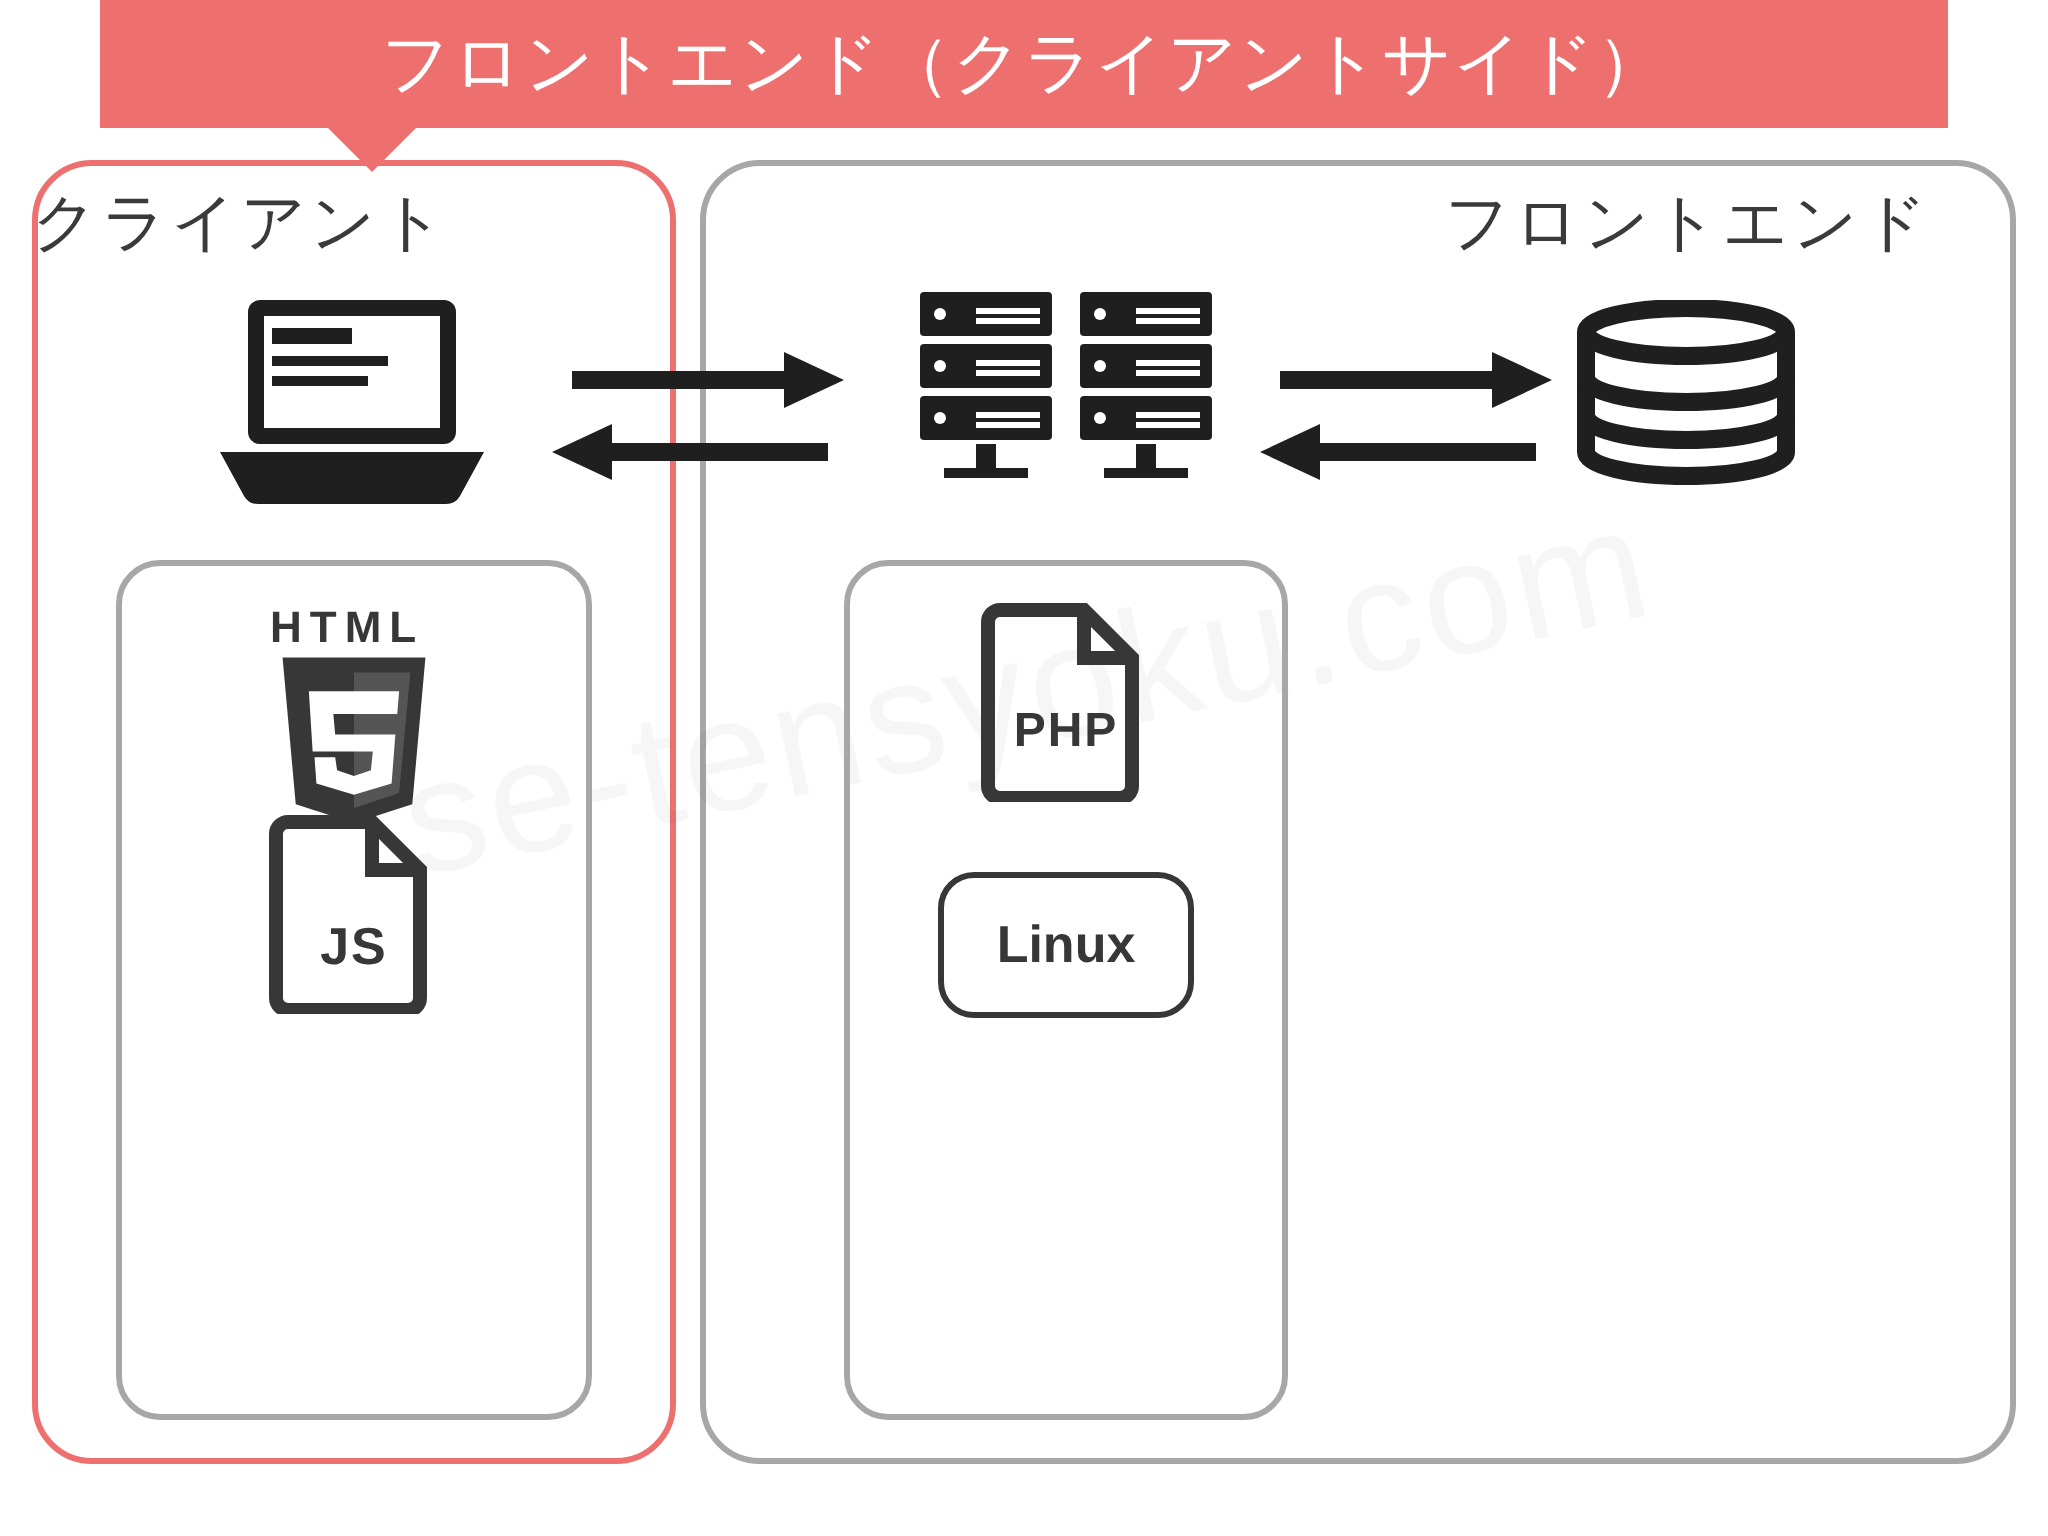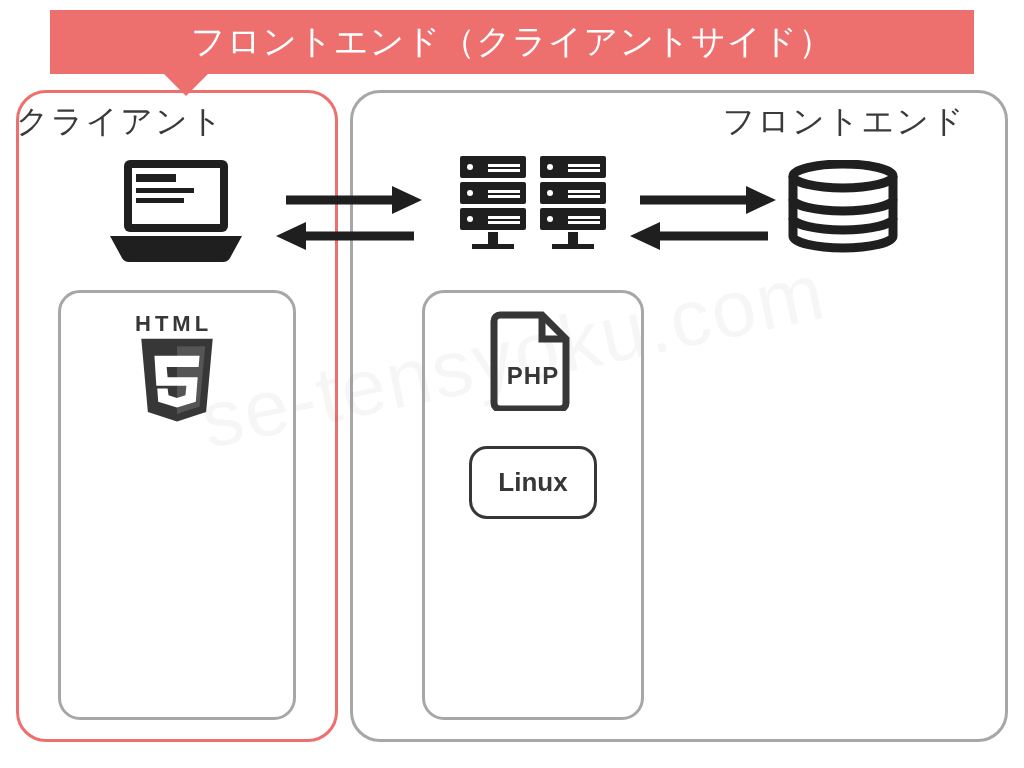--- a/index.html
+++ b/index.html
@@ -7,21 +7,21 @@
     margin: 0;
     padding: 0;
     width: 1024px;
     height: 768px;
     font-family: "Hiragino Kaku Gothic ProN", "Meiryo", sans-serif;
     background: #fff;
     position: relative;
   }
   .canvas {
     position: absolute;
-    left: 16px; top: 10px;
+    left: 16px; top: 0;
     width: 848px; height: 748px;
   }
   
   .banner {
     position: absolute;
     left: 34px; top: 0;
     width: 924px; height: 64px;
     background: #ed706e;
     color: #fff;
     font-size: 34px;
@@ -231,20 +231,29 @@
 
   <div class="techcol client">
     <div class="html-badge">
       <span class="lbl">HTML</span>
       <svg viewBox="0 0 88 100" width="84" height="94">
         <path d="M6 4 h76 l-7 78 -31 10 -31 -10 Z" fill="#373737"></path>
         <path d="M44 12 v72 l24 -8 6 -64 Z" fill="#555"></path>
         <path d="M20 22 h48 l-1 12 H33 l1 11 h32 l-2 26 -20 6 -20 -6 -1 -14 h11 l1 7 9 3 9 -3 1 -10 H22 Z" fill="#fff"></path>
       </svg>
     </div>
+    <div class="file-item" style="margin-top:-34px">
+      <div class="file-wrap">
+        <svg viewBox="0 0 90 100" width="90" height="100">
+          <path d="M12 4 h42 l24 24 v64 a6 6 0 0 1 -6 6 H12 a6 6 0 0 1 -6 -6 V10 a6 6 0 0 1 6 -6 Z" fill="none" stroke="#373737" stroke-width="7"></path>
+          <path d="M54 4 v24 h24" fill="none" stroke="#373737" stroke-width="7"></path>
+        </svg>
+      </div>
+      <span class="file-label" style="font-size:26px">JS</span>
+    </div>
   </div>
 
   <div class="techcol server">
     <div class="file-item">
       <div class="file-wrap">
         <svg viewBox="0 0 90 100" width="90" height="100">
           <path d="M12 4 h42 l24 24 v64 a6 6 0 0 1 -6 6 H12 a6 6 0 0 1 -6 -6 V10 a6 6 0 0 1 6 -6 Z" fill="none" stroke="#373737" stroke-width="7"></path>
           <path d="M54 4 v24 h24" fill="none" stroke="#373737" stroke-width="7"></path>
         </svg>
       </div>

